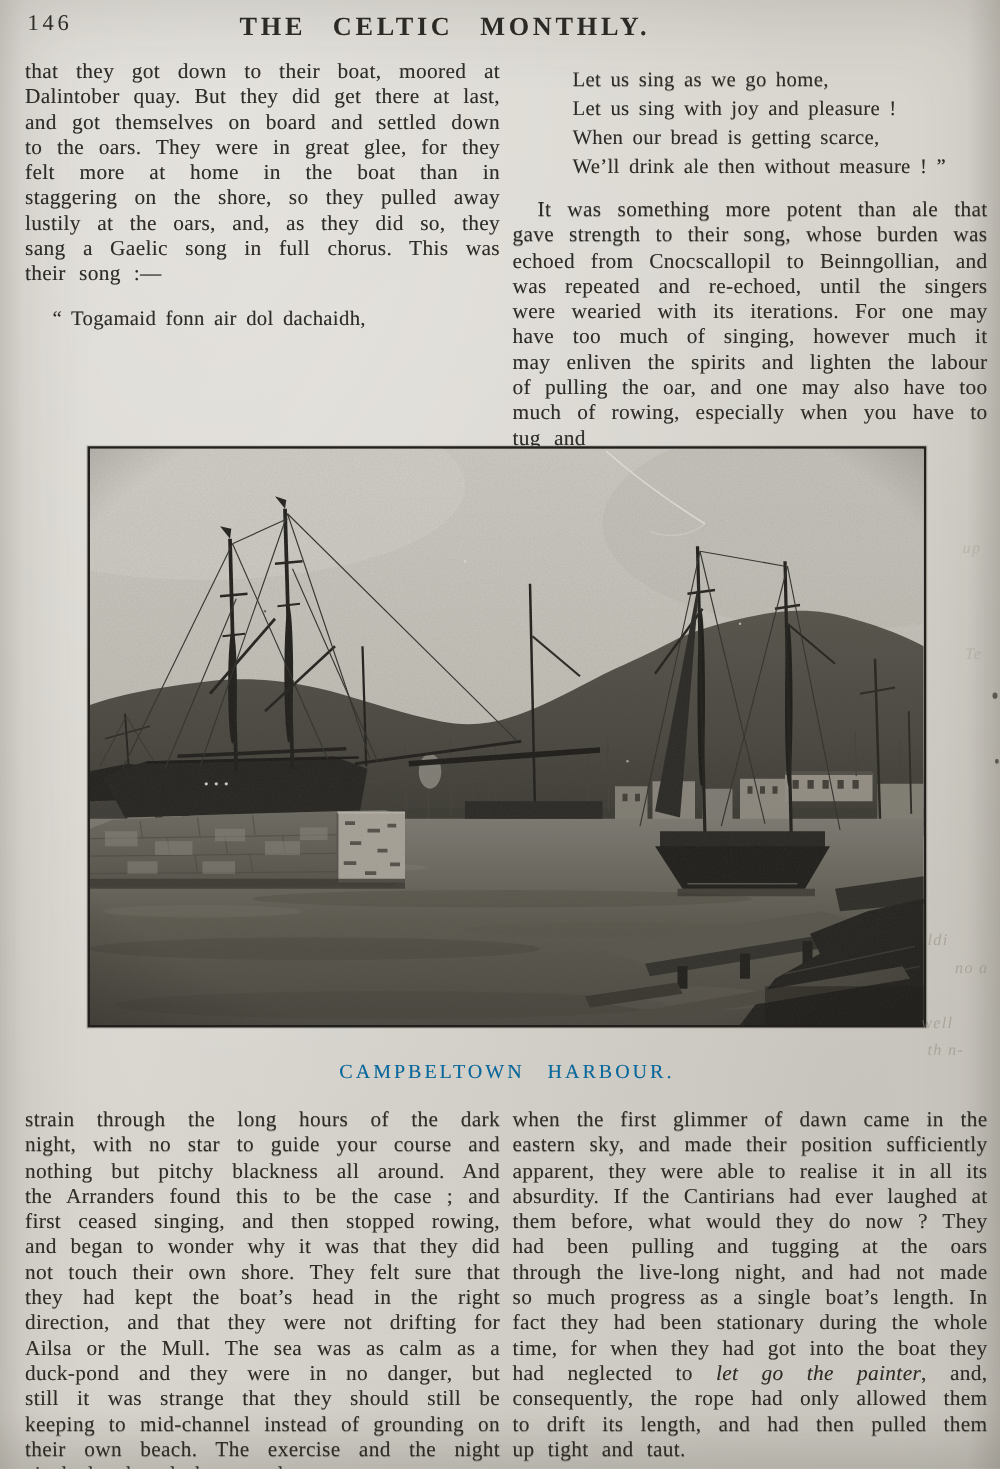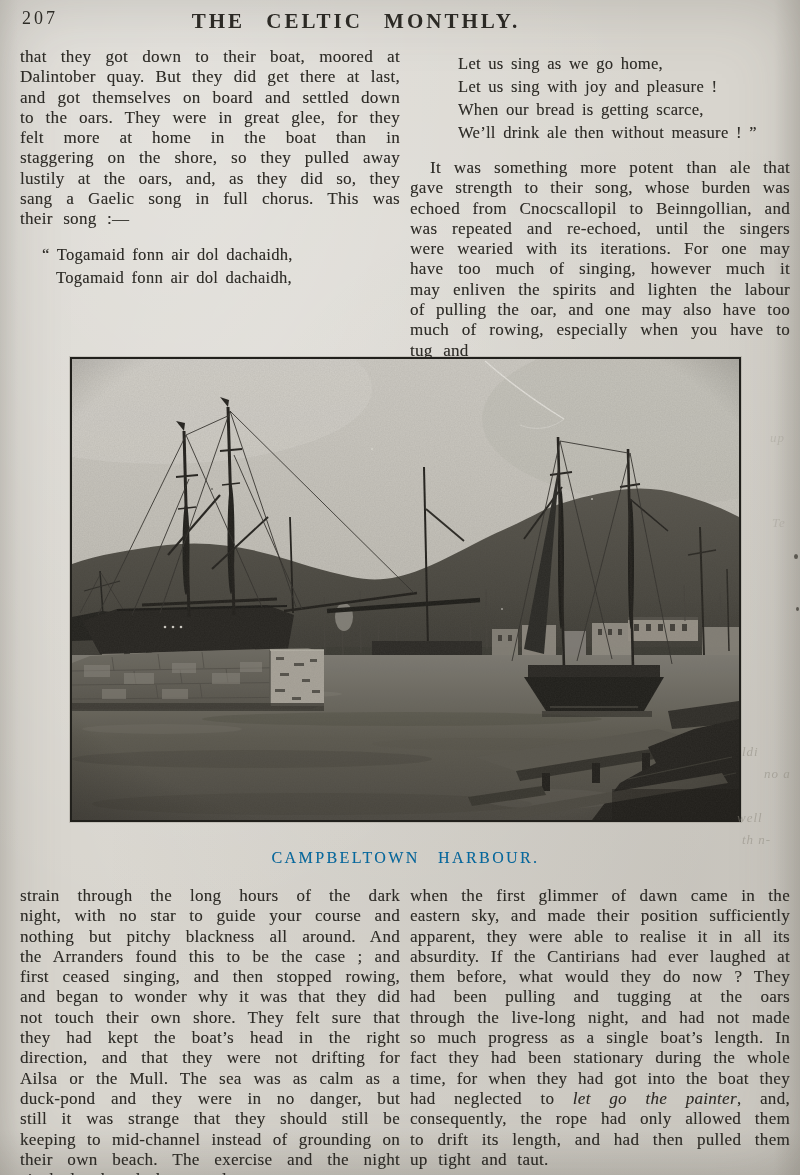--- a/index.html
+++ b/index.html
@@ -50,28 +50,27 @@
   .ghost{position:absolute;font-size:13px;font-style:italic;color:#87olive;
     color:#8b877c;opacity:.5;filter:blur(.5px);letter-spacing:1px;}
   .ghost.faint{opacity:.28;}
   .speck{position:absolute;background:#45423b;border-radius:50%;opacity:.8;}
 </style>
 </head>
 <body>
 
 <div>
 
-  <div class="pagenum">207</div>
+  <div class="pagenum">146</div>
   <div class="masthead">THE CELTIC MONTHLY.</div>
 
   <div class="col tl">
     <p class="body-text">that they got down to their boat, moored at Dalintober quay. But they did get there at last, and got themselves on board and settled down to the oars. They were in great glee, for they felt more at home in the boat than in staggering on the shore, so they pulled away lustily at the oars, and, as they did so, they sang a Gaelic song in full chorus. This was their song :—</p>
     <div class="verse gaelic">
       <div class="verse-line hang">“ Togamaid fonn air dol dachaidh,</div>
-      <div class="verse-line">Togamaid fonn air dol dachaidh,</div>
     </div>
   </div>
 
   <div class="col tr">
     <div class="verse english">
       <div class="verse-line">Let us sing as we go home,</div>
       <div class="verse-line">Let us sing with joy and pleasure !</div>
       <div class="verse-line">When our bread is getting scarce,</div>
       <div class="verse-line">We’ll drink ale then without measure ! ”</div>
     </div>

